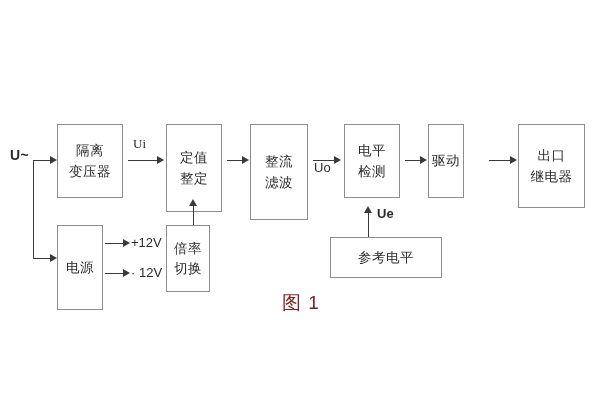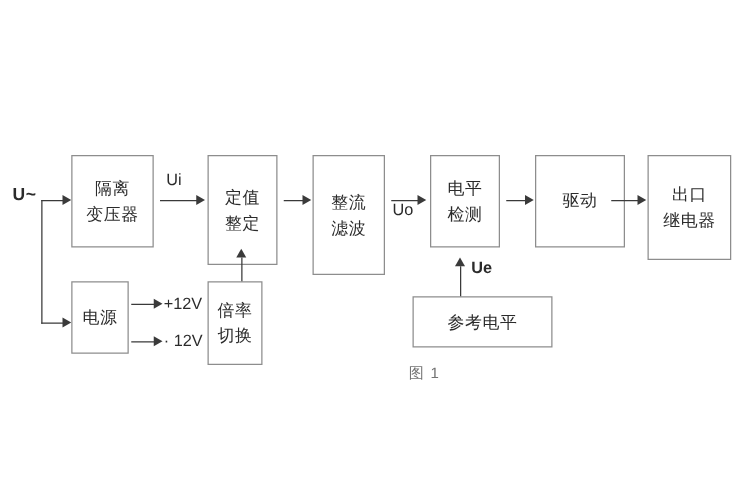--- a/index.html
+++ b/index.html
@@ -49,45 +49,44 @@
   }
   .arrow-u{
     position:absolute;width:0;height:0;
     border-left:4.2px solid transparent;
     border-right:4.2px solid transparent;
     border-bottom:7px solid #3a3a3a;
   }
 
   .caption{
     position:absolute;
-    color:#737373;
-    font-size:12px;
+    color:#7f1d1d;
+    font-size:19px;
     letter-spacing:1px;
-    margin-left:45px;
   }
 </style>
 </head>
 <body>
 
 <div id="canvas">
 
   <div class="label bold" style="left:10px;top:148px;font-size:14px;">U~</div>
 
   <div class="vline" style="left:33px;top:160px;height:99px;"></div>
   <div class="hline" style="left:33px;top:160px;width:18px;"></div>
   <div class="arrow-r" style="left:50px;top:156px;"></div>
   <div class="hline" style="left:33px;top:258px;width:18px;"></div>
   <div class="arrow-r" style="left:50px;top:254px;"></div>
 
   <div class="box" style="left:57px;top:124px;width:66px;height:74px;align-items:center;">
     <span class="ln">隔离</span>
     <span class="ln">变压器</span>
   </div>
 
-  <div class="label" style="left:133px;top:137px;">Ui</div>
+  <div class="label" style="left:133px;top:137px;font-family:Liberation Serif, serif;">Ui</div>
   <div class="hline" style="left:128px;top:160px;width:30px;"></div>
   <div class="arrow-r" style="left:157px;top:156px;"></div>
 
   <div class="box" style="left:166px;top:124px;width:56px;height:88px;">
     <span class="ln">定值</span>
     <span class="ln">整定</span>
   </div>
 
   <div class="hline" style="left:227px;top:160px;width:16px;"></div>
   <div class="arrow-r" style="left:242px;top:156px;"></div>
@@ -102,33 +101,33 @@
   <div class="arrow-r" style="left:334px;top:156px;"></div>
 
   <div class="box" style="left:344px;top:124px;width:56px;height:74px;">
     <span class="ln">电平</span>
     <span class="ln">检测</span>
   </div>
 
   <div class="hline" style="left:405px;top:160px;width:16px;"></div>
   <div class="arrow-r" style="left:420px;top:156px;"></div>
 
-  <div class="box single" style="left:428px;top:124px;width:72px;height:74px;">
+  <div class="box single" style="left:428px;top:124px;width:36px;height:74px;">
     <span class="ln">驱动</span>
   </div>
 
   <div class="hline" style="left:489px;top:160px;width:22px;"></div>
   <div class="arrow-r" style="left:510px;top:156px;"></div>
 
   <div class="box" style="left:518px;top:124px;width:67px;height:84px;">
     <span class="ln">出口</span>
     <span class="ln">继电器</span>
   </div>
 
-  <div class="box single" style="left:57px;top:225px;width:46px;height:58px;">
+  <div class="box single" style="left:57px;top:225px;width:46px;height:85px;">
     <span class="ln">电源</span>
   </div>
 
   <div class="hline" style="left:105px;top:243px;width:19px;"></div>
   <div class="arrow-r" style="left:123px;top:239px;"></div>
   <div class="label" style="left:131px;top:236px;">+12V</div>
 
   <div class="hline" style="left:105px;top:273px;width:19px;"></div>
   <div class="arrow-r" style="left:123px;top:269px;"></div>
   <div class="label" style="left:131px;top:266px;">· 12V</div>

